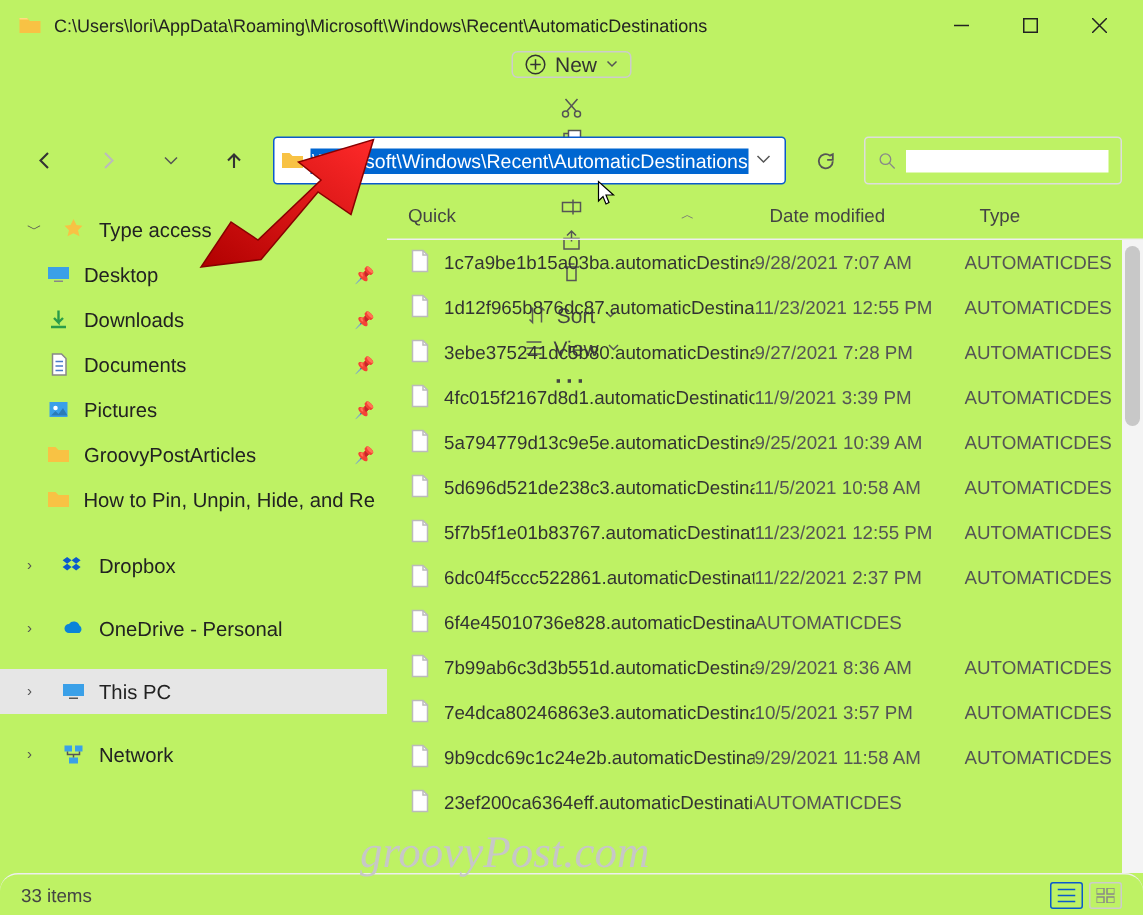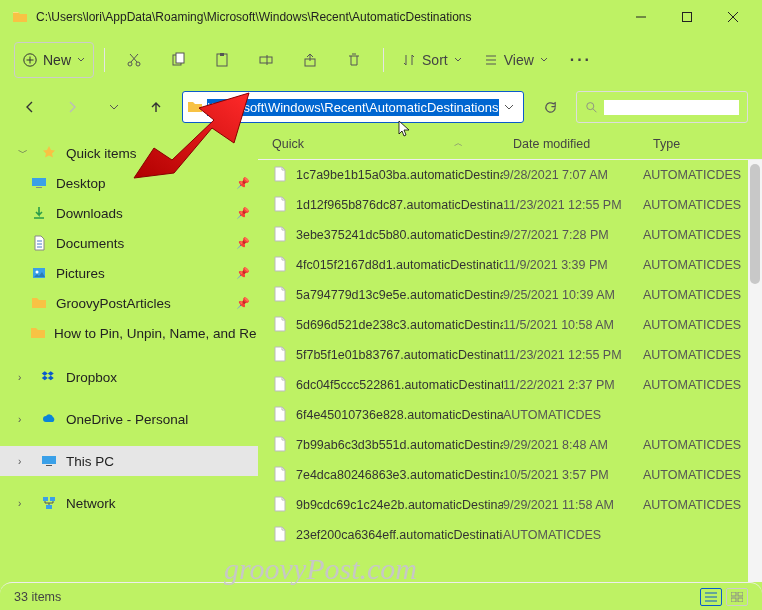--- a/index.html
+++ b/index.html
@@ -8,21 +8,21 @@
 
 
 .titlebar { height: 34px; display: flex; align-items: center; padding: 0 6px 0 12px; font-size: 12px; color: #222; }
 .titlebar .icon { width:16px; height:16px; margin-right:8px; }
 .titlebar-title { flex: 1; }
 .winbtns { display: flex; gap: 0; }
 .winbtn { width: 46px; height: 32px; display:flex; align-items:center; justify-content:center; color:#222; }
 .winbtn svg { width:10px; height:10px; }
 
 
-.toolbar { height: 52px; display:flex; align-items:center; padding: 0 14px; gap: 6px; }
+.toolbar { height: 52px; display:flex; align-items:center; padding: 0 14px; gap: 6px; flex-direction: column; }
 .tbtn { height: 36px; min-width: 38px; display:flex; align-items:center; justify-content:center; border-radius:4px; color:#444; gap:6px; padding:0 8px; font-size:14px; }
 .newbtn { border:1px solid #ccc; color:#333; }
 .tlabel { font-size:14px; }
 .tsep { width:1px; height:24px; background:#e5e5e5; margin:0 4px; }
 .more-dots { letter-spacing:2px; font-size:16px; font-weight:bold;}
 
 
 .addr { height: 42px; display:flex; align-items:center; padding: 6px 14px; gap:10px; }
 .navbtn { width:32px; height:32px; display:flex; align-items:center; justify-content:center; color:#555; border-radius:4px; }
 .navbtn.disabled { color:#bbb; }
@@ -61,21 +61,21 @@
 .vscroll { position:absolute; right:0; top:0; bottom:0; width:14px; background:#f4f4f4; }
 .vscroll .thumb { position:absolute; right:2px; top:4px; width:10px; height:120px; background:#c8c8c8; border-radius:5px; }
 
 
 .status { height:28px; display:flex; align-items:center; padding:0 14px; font-size:12.5px; color:#444; border-top:1px solid #eee; justify-content:space-between;border-radius:12px;}
 .viewicons { display:flex; gap:4px; }
 .viewicons .vi { width:22px; height:18px; border:1px solid #ccc; border-radius:2px; display:flex; align-items:center; justify-content:center; }
 .viewicons .vi.active { border-color:#0a5acc; }
 
 
-.watermark { position:absolute; left:224px; bottom:24px; font-size:30px; color:#c7c7c7; font-style:italic; font-family: Georgia, serif; pointer-events:none; }
+.watermark { position:absolute; left:240px; bottom:24px; font-size:30px; color:#c7c7c7; font-style:italic; font-family: Georgia, serif; pointer-events:none; }
 
 
 .arrow { position:absolute; left:124px; top:78px; pointer-events:none; }
 
 .folder-y { fill:#f8c244; }
 .folder-top { fill:#ffdd82; }
 </style>
 </head>
 <body>
 
@@ -227,21 +227,21 @@
 
     <div class="sidebar">
       <div class="side-group">
         <div class="side-item">
           <span class="chev">﹀</span>
           <span class="icn">
               <svg width="16" height="16" viewBox="0 0 16 16">
                 <path d="M8 1l2 4 4 .5-3 3 1 4-4-2-4 2 1-4-3-3 4-.5z" fill="#f8c244"></path>
               </svg>
             </span>
-          <span>Quick items</span>
+          <span>Type access</span>
         </div>
         <div class="side-item child">
             <span class="icn">
               <svg width="16" height="16" viewBox="0 0 16 16">
                 <rect x="1" y="3" width="14" height="8" fill="#3aa0e8"></rect>
                 <rect x="5" y="12" width="6" height="1" fill="#888"></rect>
               </svg>
             </span>
             <span>Desktop</span>
             <span class="pin">📌</span>
@@ -284,21 +284,21 @@
             </span>
             <span>GroovyPostArticles</span>
             <span class="pin">📌</span>
           </div>
         <div class="side-item child">
             <span class="icn">
               <svg width="16" height="16" viewBox="0 0 16 16">
                 <path class="folder-y" d="M1 3h5l2 2h7v8H1z"></path>
               </svg>
             </span>
-            <span>How to Pin, Unpin, Name, and Re</span>
+            <span>How to Pin, Unpin, Hide, and Re</span>
           </div>
       </div>
       <div class="side-item">
           <span class="chev">›</span>
           <span class="icn">
             <svg width="16" height="16" viewBox="0 0 16 16">
               <path d="M4 2l4 3-4 3-4-3zM12 2l4 3-4 3-4-3zM4 8l4 3-4 3-4-3zM12 8l4 3-4 3-4-3z" fill="#0a5acc" transform="scale(.75) translate(1,1)"></path>
             </svg>
           </span>
           <span>Dropbox</span>
@@ -445,21 +445,21 @@
             <div class="ftype">AUTOMATICDES</div>
           </div>
           <div class="row">
             <div class="fname">
               <span><svg class="ficon" viewBox="0 0 16 16">
                   <path d="M3 1h7l3 3v11H3z" fill="#fff" stroke="#bbb"></path>
                   <path d="M10 1v3h3" fill="none" stroke="#bbb"></path>
                 </svg></span>
               <span>7b99ab6c3d3b551d.automaticDestination..</span>
             </div>
-            <div class="fdate">9/29/2021 8:48 AM</div>
+            <div class="fdate">9/29/2021 8:36 AM</div>
             <div class="ftype">AUTOMATICDES</div>
           </div>
           <div class="row">
             <div class="fname">
               <span><svg class="ficon" viewBox="0 0 16 16">
                   <path d="M3 1h7l3 3v11H3z" fill="#fff" stroke="#bbb"></path>
                   <path d="M10 1v3h3" fill="none" stroke="#bbb"></path>
                 </svg></span>
               <span>7e4dca80246863e3.automaticDestination..</span>
             </div>

